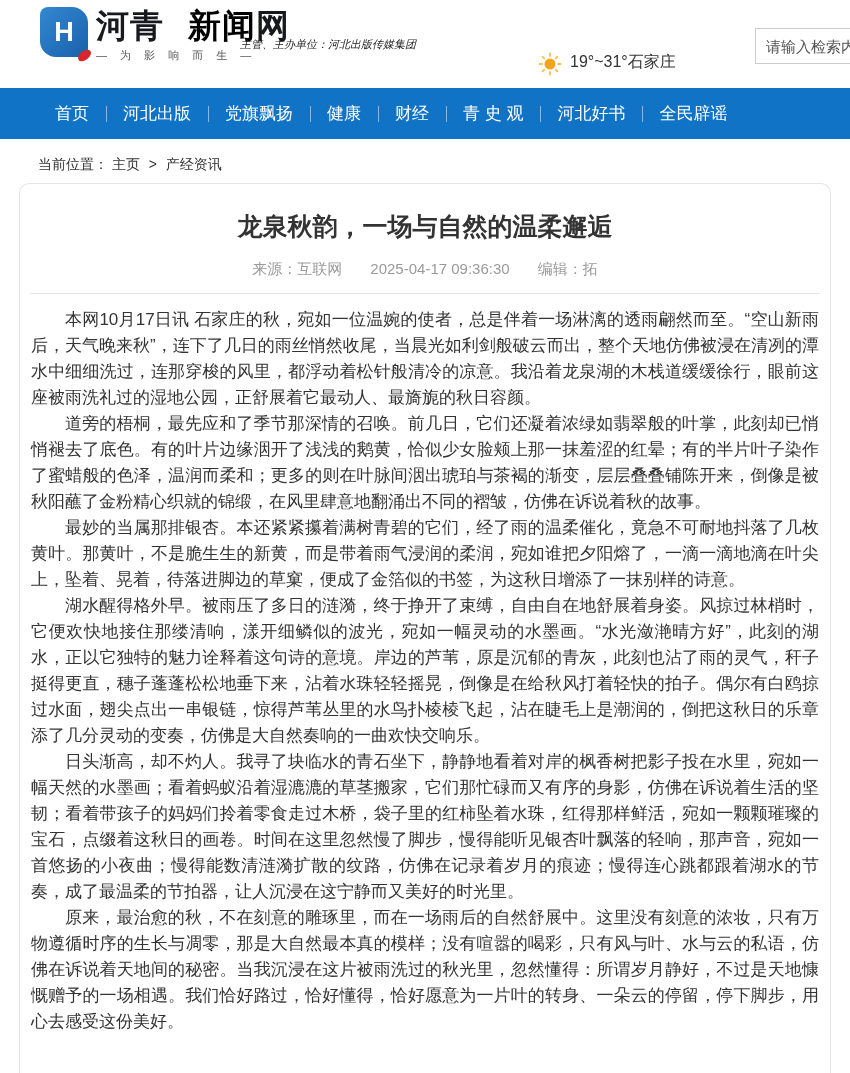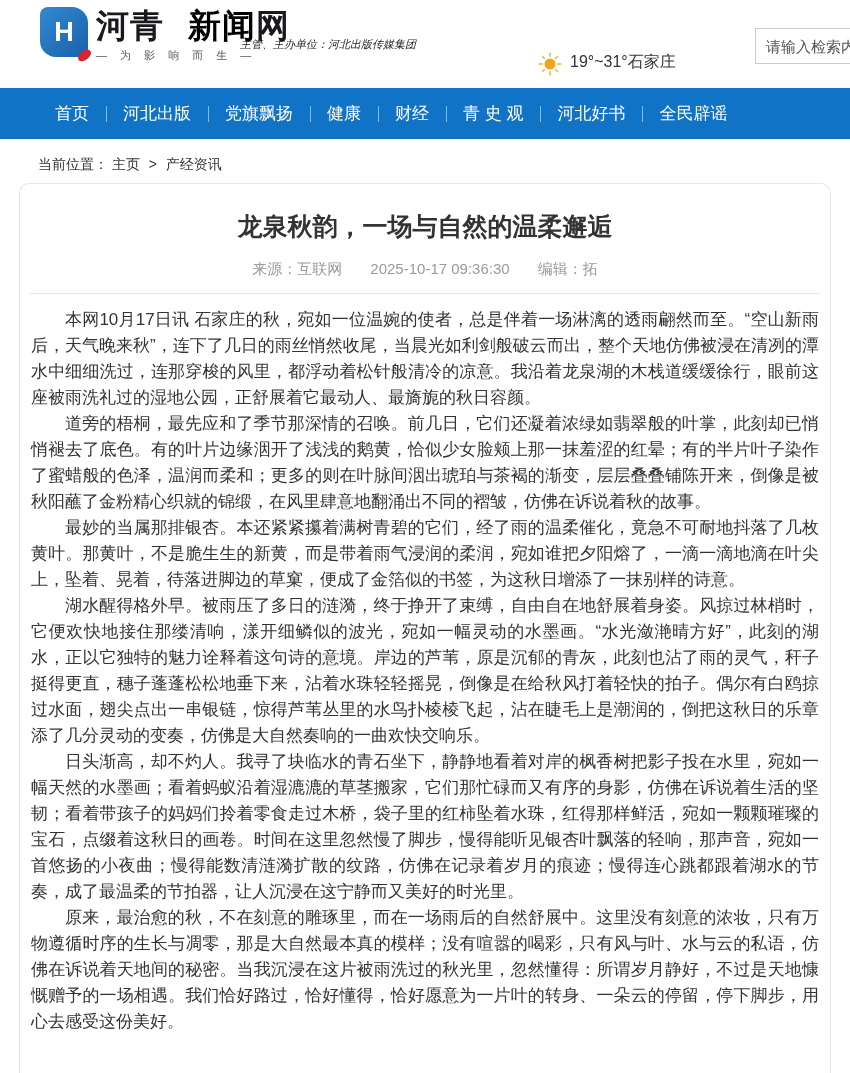--- a/index.html
+++ b/index.html
@@ -135,21 +135,21 @@
   <a>主页</a>
   <span class="sep">&gt;</span>
   <a>产经资讯</a>
 </div>
 
 <div class="article-box">
   <div class="title-block">
     <h1 class="article-title">龙泉秋韵，一场与自然的温柔邂逅</h1>
     <div class="article-meta">
       <span>来源：互联网</span>
-      <span>2025-10-17 09:36:30</span>
+      <span>2025-04-17 09:36:30</span>
       <span>编辑：拓</span>
     </div>
   </div>
 
   <div class="article-body">
     <div>
 
         <p class="para">本网10月17日讯 石家庄的秋，宛如一位温婉的使者，总是伴着一场淋漓的透雨翩然而至。“空山新雨后，天气晚来秋”，连下了几日的雨丝悄然收尾，当晨光如利剑般破云而出，整个天地仿佛被浸在清冽的潭水中细细洗过，连那穿梭的风里，都浮动着松针般清冷的凉意。我沿着龙泉湖的木栈道缓缓徐行，眼前这座被雨洗礼过的湿地公园，正舒展着它最动人、最旖旎的秋日容颜。</p>
 
         <p class="para">道旁的梧桐，最先应和了季节那深情的召唤。前几日，它们还凝着浓绿如翡翠般的叶掌，此刻却已悄悄褪去了底色。有的叶片边缘洇开了浅浅的鹅黄，恰似少女脸颊上那一抹羞涩的红晕；有的半片叶子染作了蜜蜡般的色泽，温润而柔和；更多的则在叶脉间洇出琥珀与茶褐的渐变，层层叠叠铺陈开来，倒像是被秋阳蘸了金粉精心织就的锦缎，在风里肆意地翻涌出不同的褶皱，仿佛在诉说着秋的故事。</p>

